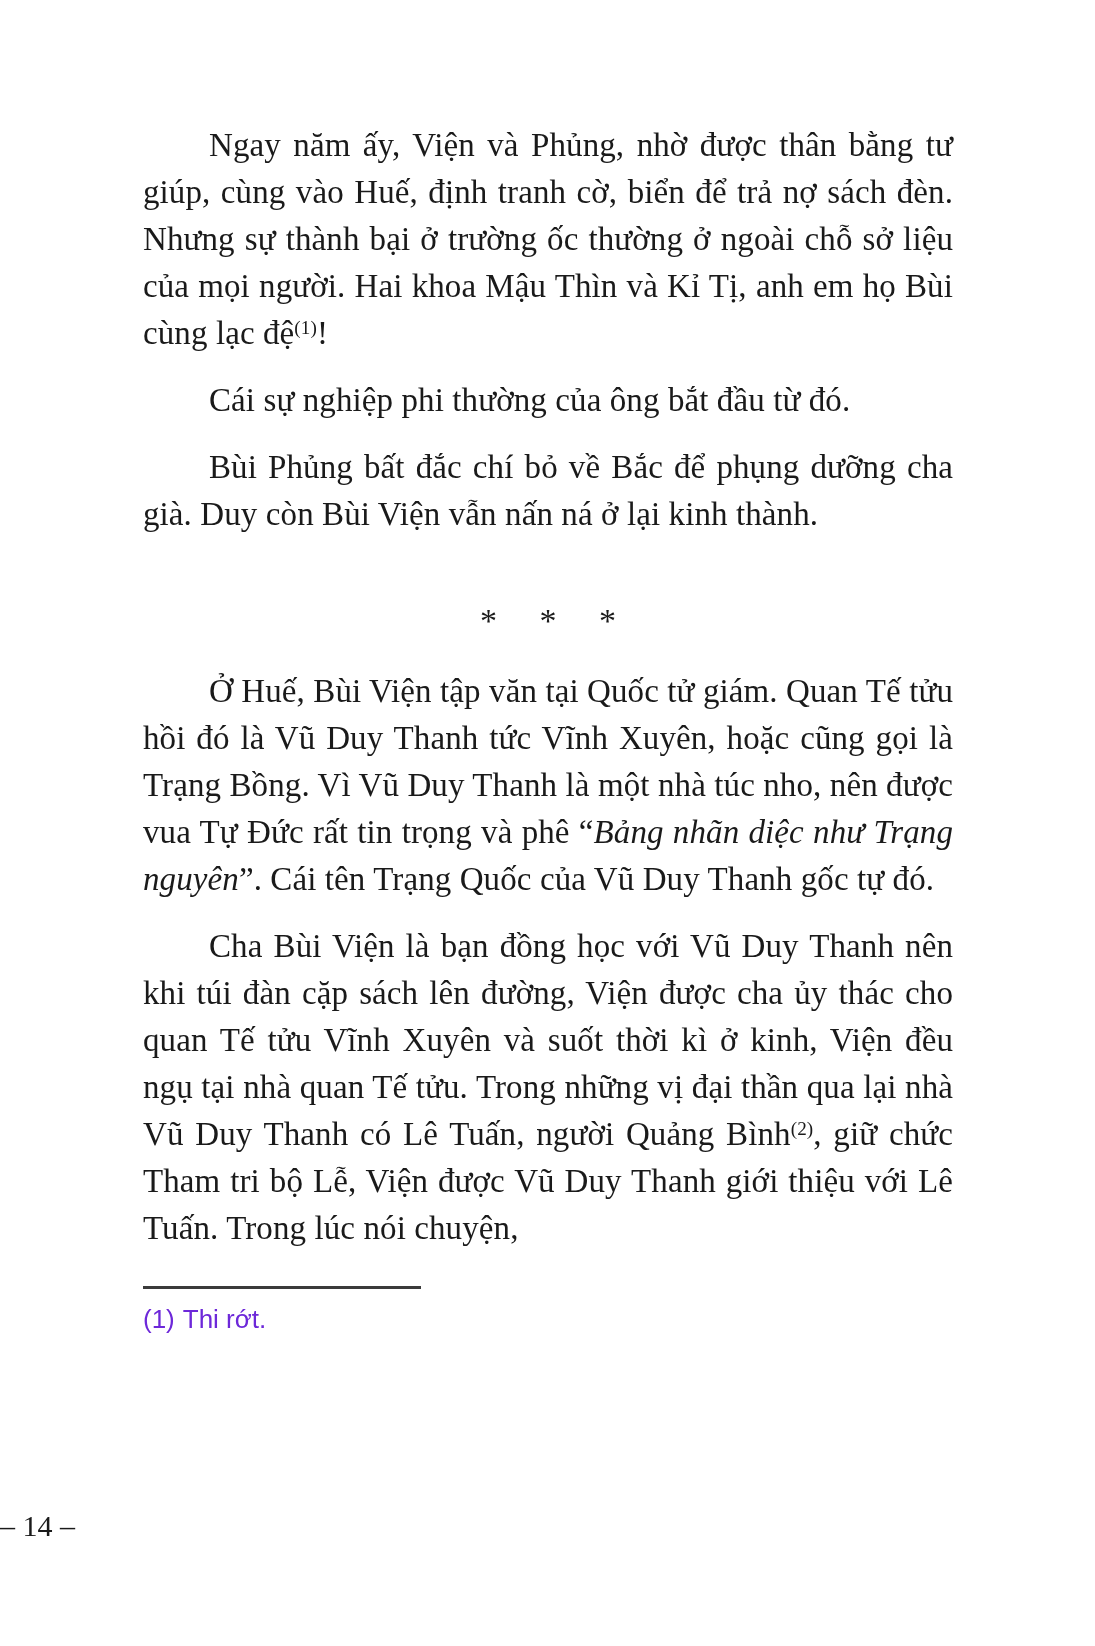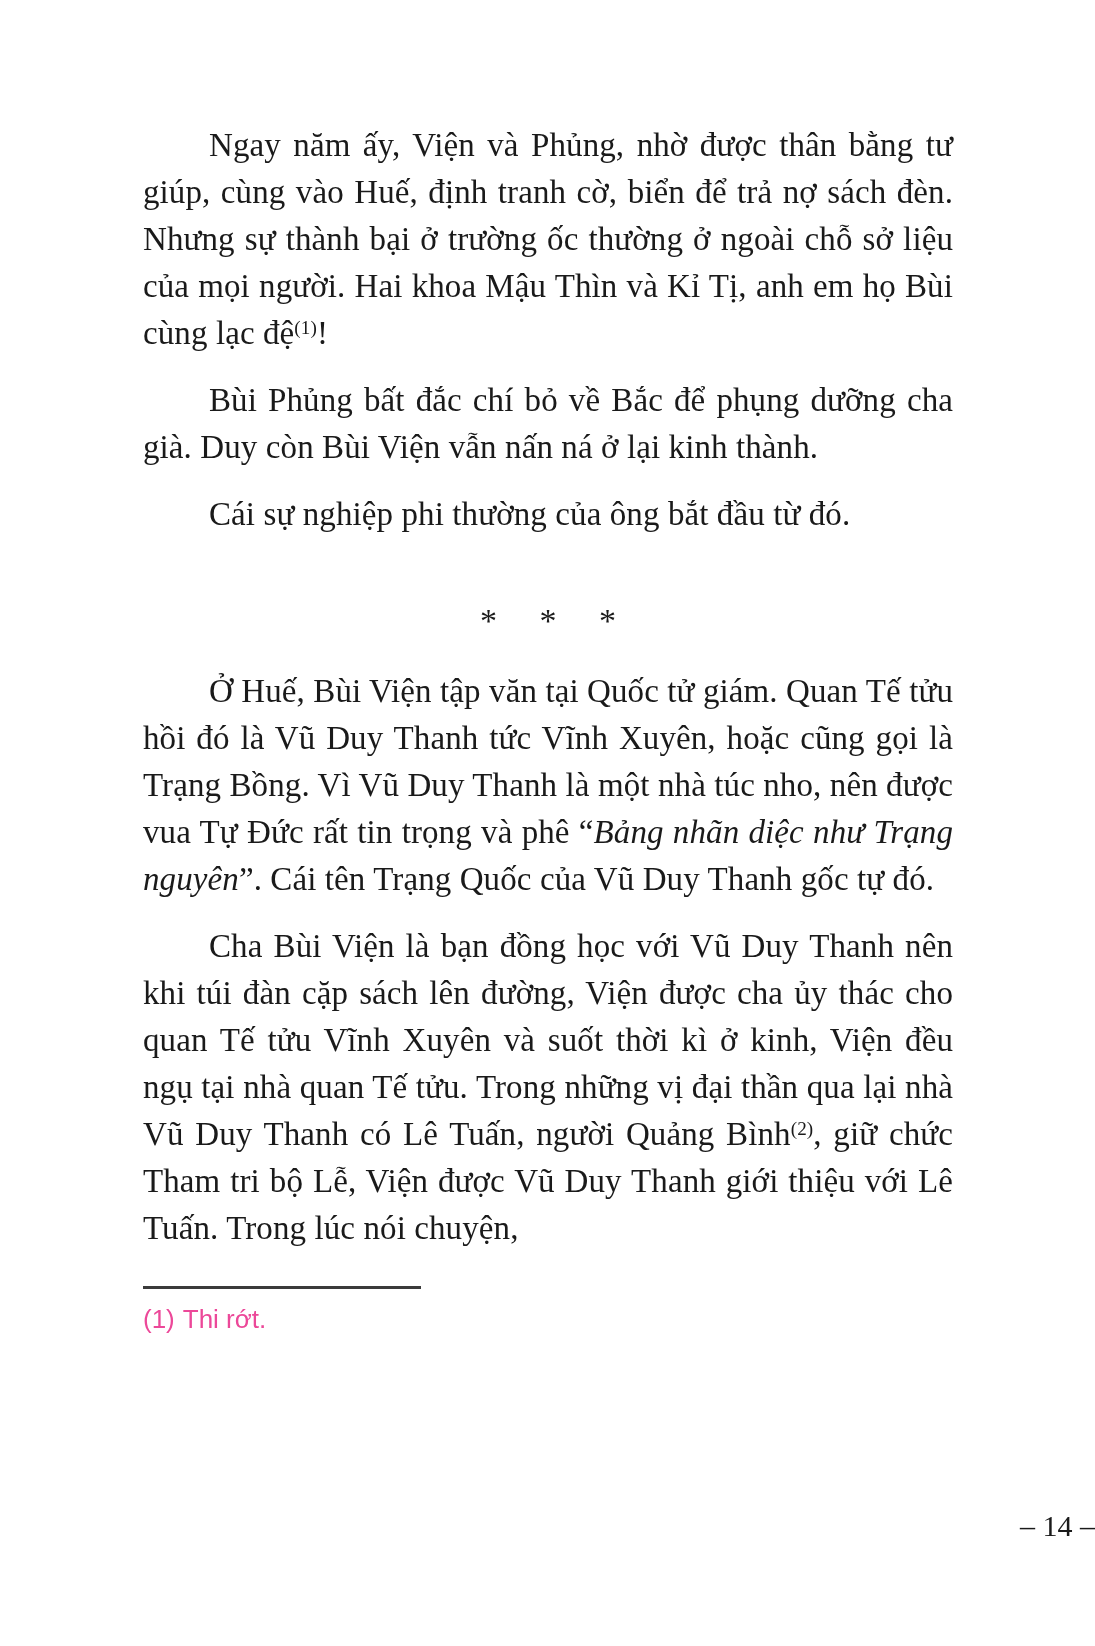--- a/index.html
+++ b/index.html
@@ -54,50 +54,50 @@
     width: 278px;
     height: 3px;
     background: #3b3b3b;
     margin: 0 0 12px 0;
   }
   p.footnote {
     margin: 8px 0 4px 0;
     font-family: "Liberation Sans", sans-serif;
     font-size: 26px;
     line-height: 36px;
-    color: #ec4899;
+    color: #6d28d9;
     text-align: left;
   }
   p.footnote .fn-label {
     margin-right: 8px;
   }
   .page-number {
     position: absolute;
     left: 0;
     right: 0;
     top: 1506px;
-    text-align: right;
+    text-align: left;
     font-family: "Liberation Serif", serif;
     font-size: 30px;
     line-height: 40px;
     color: #1a1a1a;
   }
 </style>
 </head>
 <body>
 
 <div class="page">
 
   <main class="text-col">
 
     <p class="para"><span>Ngay năm ấy, Viện và Phủng, nhờ được thân bằng tư giúp, cùng vào Huế, định tranh cờ, biển để trả nợ sách đèn. Nhưng sự thành bại ở trường ốc thường ở ngoài chỗ sở liệu của mọi người. Hai khoa Mậu Thìn và Kỉ Tị, anh em họ Bùi cùng lạc đệ</span><sup>(1)</sup><span>!</span></p>
 
+    <p class="para"><span>Cái sự nghiệp phi thường của ông bắt đầu từ đó.</span></p>
+
     <p class="para"><span>Bùi Phủng bất đắc chí bỏ về Bắc để phụng dưỡng cha già. Duy còn Bùi Viện vẫn nấn ná ở lại kinh thành.</span></p>
-
-    <p class="para"><span>Cái sự nghiệp phi thường của ông bắt đầu từ đó.</span></p>
 
     <div class="separator">* * *</div>
 
     <p class="para"><span>Ở Huế, Bùi Viện tập văn tại Quốc tử giám. Quan Tế tửu hồi đó là Vũ Duy Thanh tức Vĩnh Xuyên, hoặc cũng gọi là Trạng Bồng. Vì Vũ Duy Thanh là một nhà túc nho, nên được vua Tự Đức rất tin trọng và phê “</span><em>Bảng nhãn diệc như Trạng nguyên</em><span>”. Cái tên Trạng Quốc của Vũ Duy Thanh gốc tự đó.</span></p>
 
     <p class="para"><span>Cha Bùi Viện là bạn đồng học với Vũ Duy Thanh nên khi túi đàn cặp sách lên đường, Viện được cha ủy thác cho quan Tế tửu Vĩnh Xuyên và suốt thời kì ở kinh, Viện đều ngụ tại nhà quan Tế tửu. Trong những vị đại thần qua lại nhà Vũ Duy Thanh có Lê Tuấn, người Quảng Bình</span><sup>(2)</sup><span>, giữ chức Tham tri bộ Lễ, Viện được Vũ Duy Thanh giới thiệu với Lê Tuấn. Trong lúc nói chuyện,</span></p>
 
     <footer class="footnotes">
       <div class="fn-rule"></div>
       <p class="footnote">

